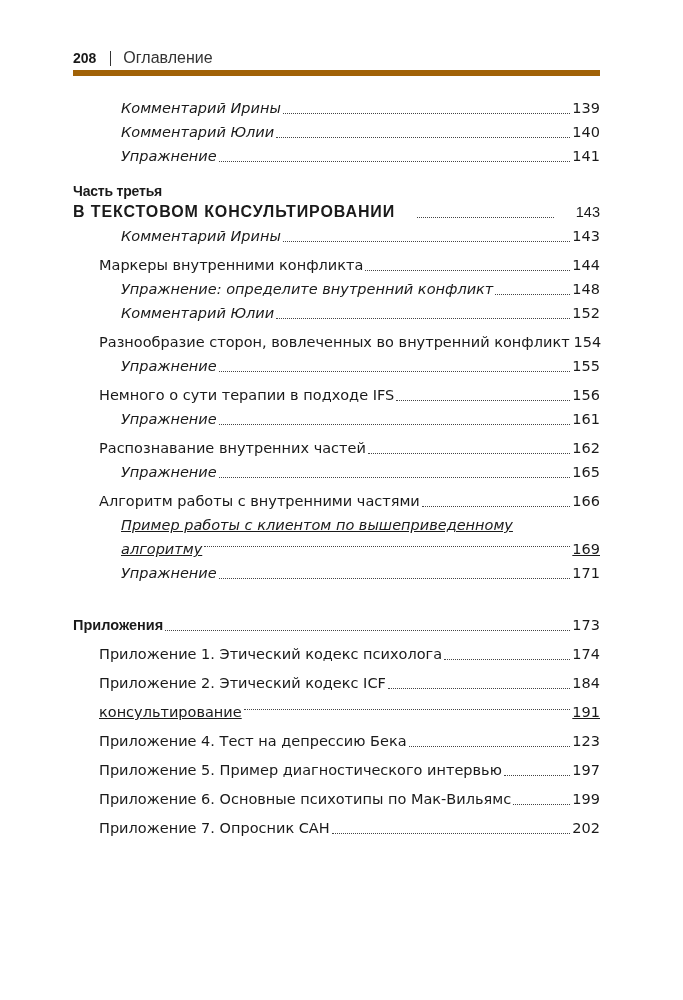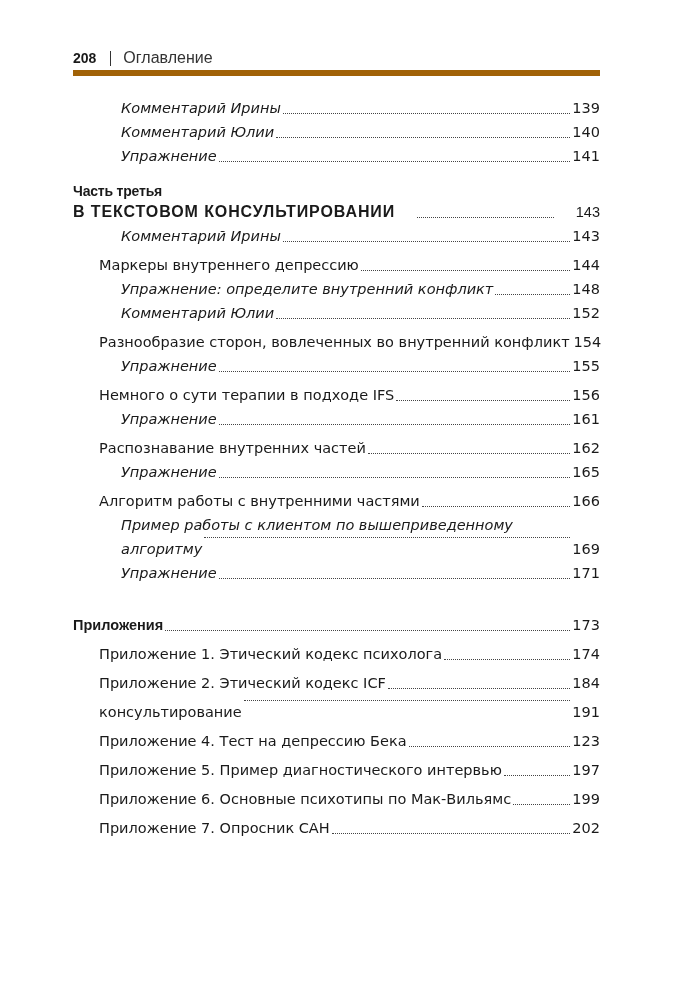--- a/index.html
+++ b/index.html
@@ -43,23 +43,23 @@
       letter-spacing: -0.2px;
     }
     .part-title {
       font-family: "Liberation Sans", sans-serif;
       font-weight: bold; font-size: 16px; letter-spacing: 0.9px;
       line-height: 22px; height: 22px; white-space: nowrap;
     }
     .row.part-title-row { font-family: "Liberation Sans", sans-serif; gap: 20px; }
     .row.part-title-row .label { font-weight: bold; font-size: 16px; letter-spacing: 0.9px; }
     .row.bold .label { font-weight: bold; font-family: "Liberation Sans", sans-serif; font-size: 14.5px; }
-    .row.multi { height: auto; display: block; }
+    .row.multi { height: auto; display: block; text-decoration: underline; }
     .row.multi .first { line-height: 24px; }
-    .row.multi .second { display: flex; align-items: flex-start; line-height: 24px; height: 24px; }
+    .row.multi .second { display: flex; align-items: center; line-height: 24px; height: 24px; }
   </style>
 </head>
 <body>
 
 <div class="header">
   <span class="pnum">208</span>
   <span class="sep"></span>
   <span class="title">Оглавление</span>
 </div>
 
@@ -91,21 +91,21 @@
   </div>
   <div class="row l2 it">
     <span class="label">Комментарий Ирины</span>
     <span class="dots"></span>
     <span class="page">143</span>
   </div>
 
   <div class="gap"></div>
 
   <div class="row l1">
-    <span class="label">Маркеры внутреннего депрессию</span>
+    <span class="label">Маркеры внутренними конфликта</span>
     <span class="dots"></span>
     <span class="page">144</span>
   </div>
   <div class="row l2 it">
     <span class="label">Упражнение: определите внутренний конфликт</span>
     <span class="dots"></span>
     <span class="page">148</span>
   </div>
   <div class="row l2 it">
     <span class="label">Комментарий Юлии</span>

